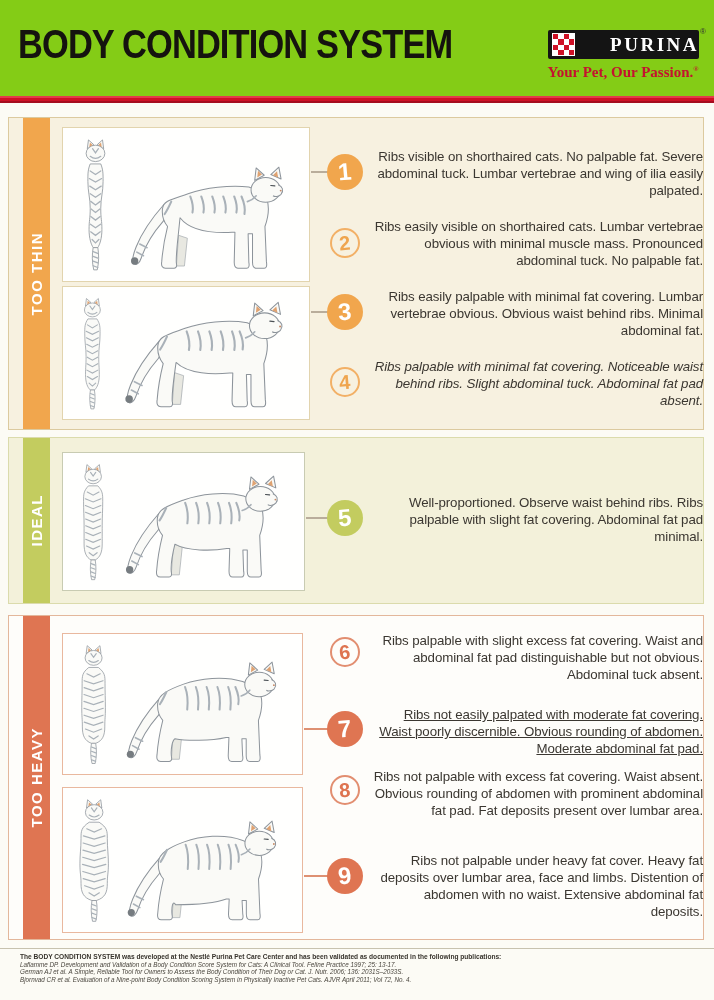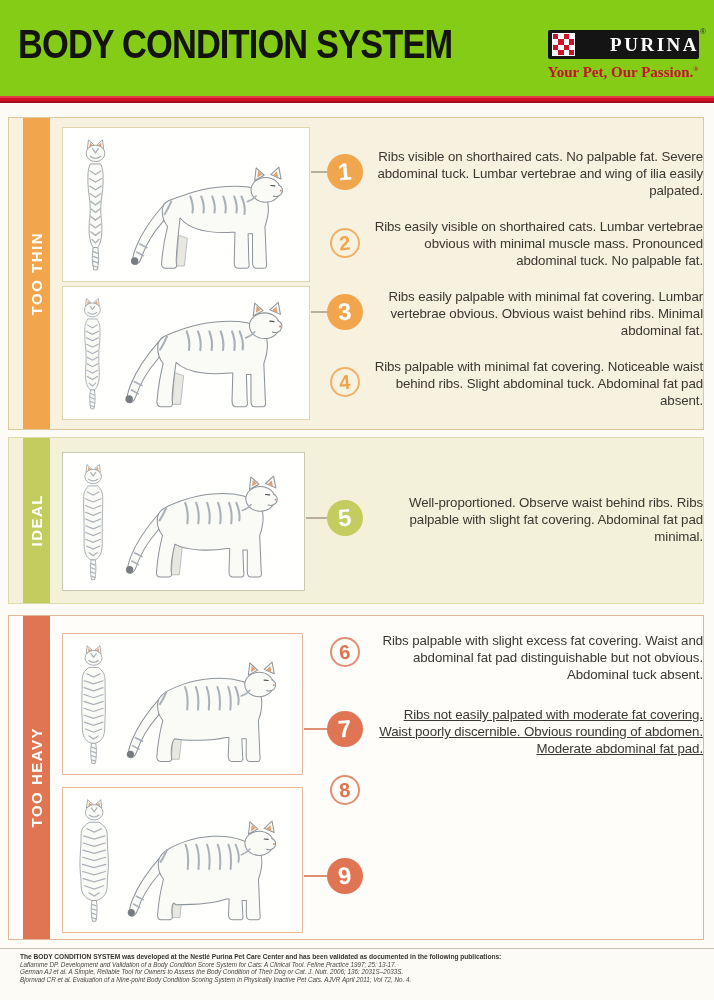--- a/index.html
+++ b/index.html
@@ -411,34 +411,36 @@
   <div class="circ filled s-thin" style="left:327px;top:154px;"><span>1</span></div>
   <p class="desc" style="top:148px;">Ribs visible on shorthaired cats. No palpable fat. Severe abdominal tuck. Lumbar vertebrae and wing of ilia easily palpated.</p>
 
   <div class="circ outline s-thin" style="left:330px;top:228px;"><span>2</span></div>
   <p class="desc" style="top:218px;">Ribs easily visible on shorthaired cats. Lumbar vertebrae obvious with minimal muscle mass. Pronounced abdominal tuck. No palpable fat.</p>
 
   <div class="circ filled s-thin" style="left:327px;top:294px;"><span>3</span></div>
   <p class="desc" style="top:288px;">Ribs easily palpable with minimal fat covering. Lumbar vertebrae obvious. Obvious waist behind ribs. Minimal abdominal fat.</p>
 
   <div class="circ outline s-thin" style="left:330px;top:367px;"><span>4</span></div>
-  <p class="desc" style="top:358px;">Ribs palpable with minimal fat covering. Noticeable waist behind ribs. Slight abdominal tuck. Abdominal fat pad absent.</p>
+  <p class="desc" style="top:358px;font-style:italic;">Ribs palpable with minimal fat covering. Noticeable waist behind ribs. Slight abdominal tuck. Abdominal fat pad absent.</p>
 
   <div class="circ filled s-ideal" style="left:327px;top:500px;"><span>5</span></div>
   <p class="desc" style="top:494px;">Well-proportioned. Observe waist behind ribs. Ribs palpable with slight fat covering. Abdominal fat pad minimal.</p>
 
   <div class="circ outline s-heavy" style="left:330px;top:637px;"><span>6</span></div>
   <p class="desc" style="top:632px;">Ribs palpable with slight excess fat covering. Waist and abdominal fat pad distinguishable but not obvious. Abdominal tuck absent.</p>
 
   <div class="circ filled s-heavy" style="left:327px;top:711px;"><span>7</span></div>
   <p class="desc" style="top:706px;text-decoration:underline;">Ribs not easily palpated with moderate fat covering. Waist poorly discernible. Obvious rounding of abdomen. Moderate abdominal fat pad.</p>
 
   <div class="circ outline s-heavy" style="left:330px;top:775px;"><span>8</span></div>
+  <p class="desc" style="top:768px;">Ribs not palpable with excess fat covering. Waist absent. Obvious rounding of abdomen with prominent abdominal fat pad. Fat deposits present over lumbar area.</p>
 
   <div class="circ filled s-heavy" style="left:327px;top:858px;"><span>9</span></div>
+  <p class="desc" style="top:852px;">Ribs not palpable under heavy fat cover. Heavy fat deposits over lumbar area, face and limbs. Distention of abdomen with no waist. Extensive abdominal fat deposits.</p>
 
   <div class="f-divider"></div>
   <div class="footer">
     <p class="f-intro">The BODY CONDITION SYSTEM was developed at the Nestlé Purina Pet Care Center and has been validated as documented in the following publications:</p>
     <p class="f-cite">Laflamme DP. Development and Validation of a Body Condition Score System for Cats: A Clinical Tool. Feline Practice 1997; 25: 13-17.</p>
     <p class="f-cite">German AJ et al. A Simple, Reliable Tool for Owners to Assess the Body Condition of Their Dog or Cat. J. Nutr. 2006; 136: 2031S–2033S.</p>
     <p class="f-cite">Bjornvad CR et al. Evaluation of a Nine-point Body Condition Scoring System in Physically Inactive Pet Cats. AJVR April 2011; Vol 72, No. 4.</p>
   </div>
 </div>
 

